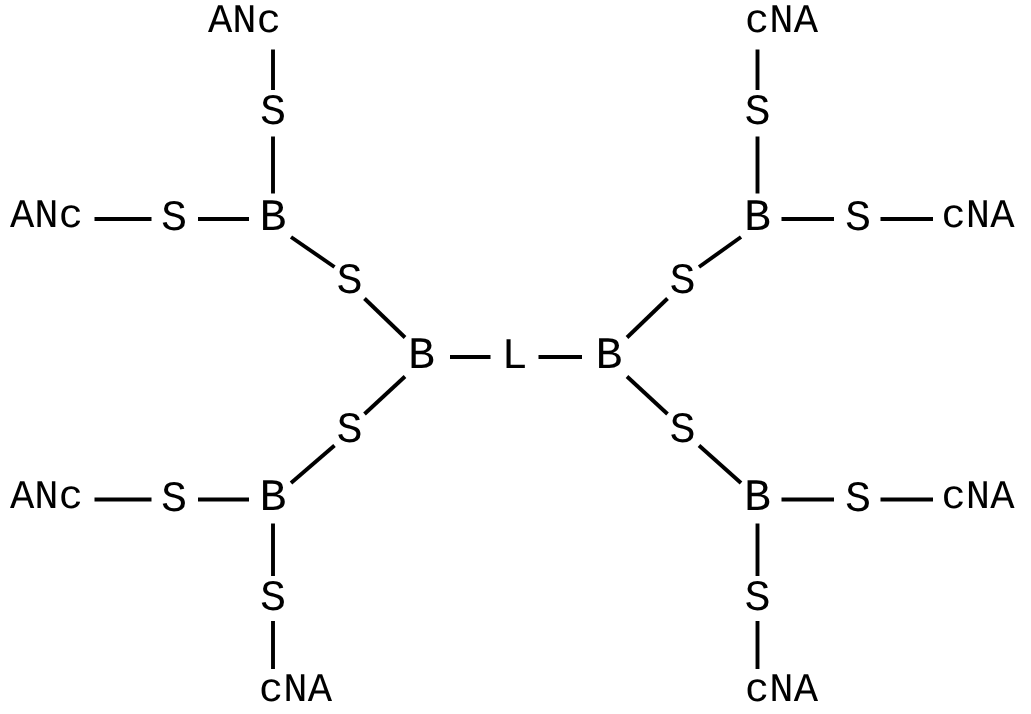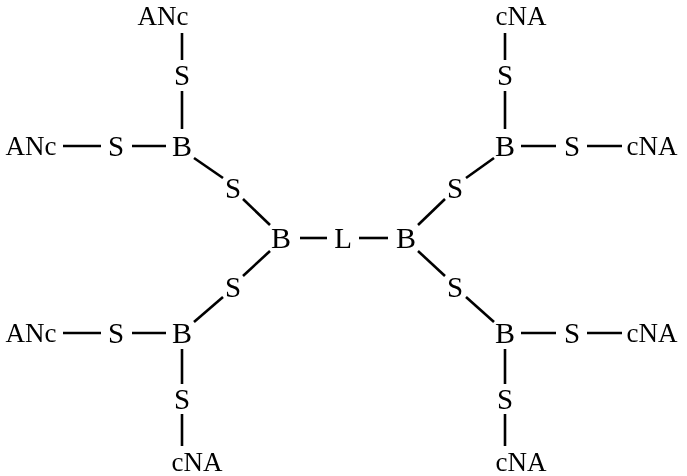--- a/index.html
+++ b/index.html
@@ -27,21 +27,21 @@
     display: block;
   }
   .bond-line {
     stroke: #000000;
     stroke-width: 2.6;
     stroke-linecap: butt;
   }
   .atom-label {
     position: absolute;
     transform: translate(-50%, -50%);
-    font-family: Liberation Serif, serif;
+    font-family: Liberation Mono, monospace;
     color: #000000;
     white-space: nowrap;
     line-height: 1;
     text-align: center;
     user-select: none;
   }
   .atom-core {
     font-size: 30px;
   }
   .atom-sulfur {

